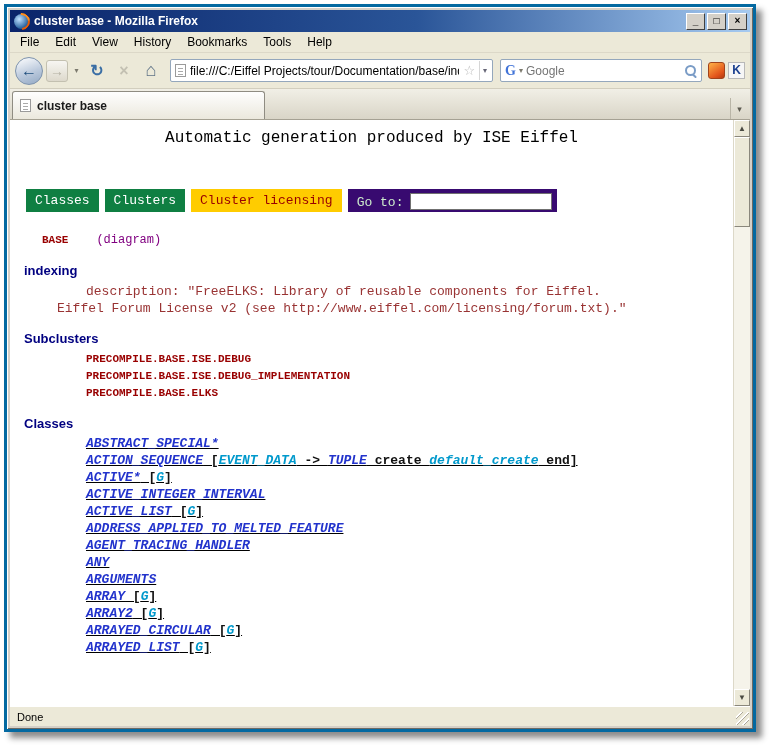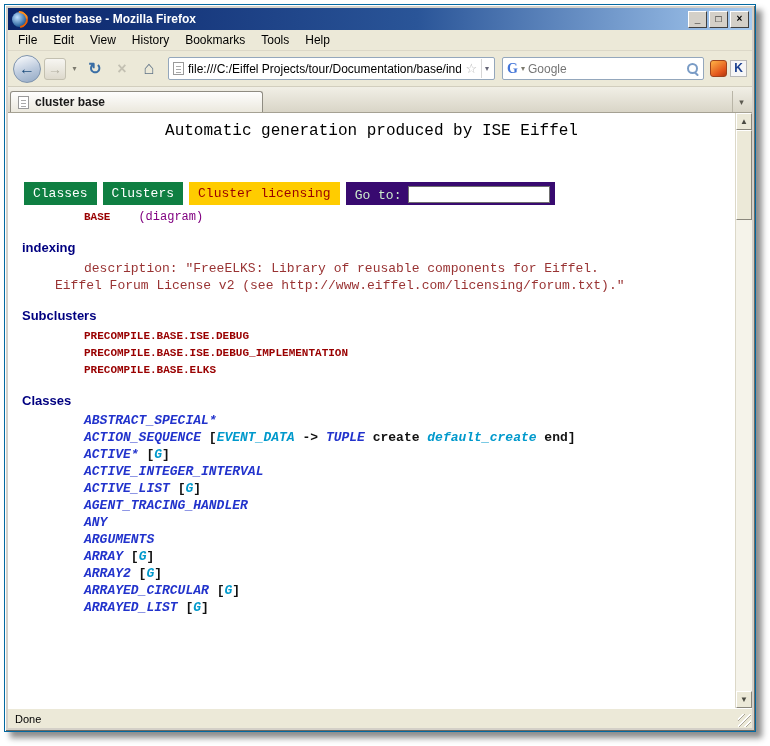--- a/index.html
+++ b/index.html
@@ -1,21 +1,21 @@
 <!DOCTYPE html>
 <html><head>
 <meta charset="utf-8">
 <style>
   * { margin:0; padding:0; box-sizing:border-box; }
   html,body { width:770px; height:746px; background:#ffffff; overflow:hidden;
               font-family:"Liberation Sans", sans-serif; }
 
   
   .window { position:absolute; left:4px; top:4px; width:752px; height:728px;
-            background:#d4d0c8; border:1px solid #0369a1; padding:3px;
+            background:#d4d0c8; border:3px solid #0369a1; padding:3px;
             box-shadow: inset 1px 1px 0 #ffffff, inset -1px -1px 0 #6d6a63,
                         6px 6px 6px rgba(0,0,0,0.45);
             display:flex; flex-direction:column; }
 
   .titlebar { flex:0 0 22px; background:linear-gradient(to right,#0a246a,#2a5598 55%,#a6caf0);
               display:flex; align-items:center; gap:5px; padding:0 3px 0 4px; }
   .ff-logo { width:15px; height:15px; border-radius:50%; flex:0 0 15px; position:relative;
              background:radial-gradient(circle at 35% 35%, #bfe0ff, #2b65a0 65%, #173f6e); }
   .ff-logo::after { content:""; position:absolute; inset:-1px; border-radius:50%;
              border:2px solid transparent; border-top-color:#ff8c1a; border-right-color:#e85d04;
@@ -70,21 +70,21 @@
                  border:2px solid #7a9cc6; border-radius:50%; }
   .magnifier::after { content:""; position:absolute; right:0; bottom:0; width:5px; height:2px;
                  background:#7a9cc6; transform:rotate(45deg); border-radius:1px; }
   .ext-red { width:17px; height:17px; border-radius:3px; margin-left:3px;
              background:linear-gradient(145deg,#ffb347,#e2541b 70%,#b23a10); border:1px solid #a0431c; }
   .ext-k { width:17px; height:17px; background:#f6f6f6; border:1px solid #b8b8b8;
            color:#1a3f8f; font-weight:bold; font-size:12px; text-align:center; line-height:15px; }
 
   .tabbar { flex:0 0 26px; background:linear-gradient(#f1efe6,#d9d5c7);
             border-bottom:1px solid #a5a193; display:flex; align-items:flex-end; padding:2px 2px 0 2px; }
-  .tab { width:253px; height:21px; background:linear-gradient(#fefefe,#ebe8dd);
+  .tab { width:253px; height:28px; background:linear-gradient(#fefefe,#ebe8dd);
          border:1px solid #8f8c82; border-bottom:none; border-radius:3px 3px 0 0;
          display:flex; align-items:center; gap:6px; padding:0 7px; font-size:12px; }
   .tab .tlabel { font-weight:bold; color:#1a1a1a; white-space:nowrap; overflow:hidden; }
   .tabstrip-rest { flex:1; height:23px; }
   .alltabs { width:18px; height:21px; display:flex; align-items:center; justify-content:center;
              color:#5c5a50; font-size:9px; border-left:1px solid #b9b5a7; }
 
   
   .contentwrap { flex:1; min-height:0; display:flex; background:#fff; }
   .page { flex:1; min-width:0; overflow:hidden; background:#fff;
@@ -98,34 +98,34 @@
   .navbtn-green { background:#0f7f42; color:#ffffff; padding:4px 9px; }
   .navbtn-gold  { background:#ffcc00; color:#990000; padding:4px 9px; }
   .goto-box { background:#380a70; display:flex; align-items:flex-end; gap:7px; padding:2px 5px 2px 9px; }
   .goto-label { color:#cdeccd; }
   .goto-input { width:142px; height:17px; border:1px solid #707070; background:#fff;
                 font-family:"Liberation Mono",monospace; font-size:12px; padding:0 2px; }
 
   .sec-heading { font-family:"Liberation Sans", sans-serif; font-weight:bold;
                  font-size:13px; color:#000080; margin-left:14px; }
   .h-library { margin-top:23px; }
-  .library-line { margin-top:2px; padding-left:76px; }
+  .library-line { margin-top:18px; padding-left:32px; }
   .lib-name { font-size:11px; font-weight:bold; color:#990000; }
   .diagram-link { font-size:12px; color:#800080; margin-left:28px; text-decoration:none; }
   .h-indexing { margin-top:15px; }
   .desc-line { color:#993333; font-size:13px; line-height:17px; white-space:nowrap; }
   .desc-1 { margin-top:5px; padding-left:76px; }
   .desc-2 { padding-left:47px; }
   .h-subclusters { margin-top:14px; }
   .subclusters-list { margin-top:5px; }
   .subcluster-row { padding-left:76px; line-height:17px; font-size:11px; font-weight:bold;
                     color:#990000; white-space:nowrap; }
   .h-classes { margin-top:14px; }
   .classes-list { margin-top:4px; }
-  .class-row { padding-left:76px; line-height:17px; font-size:13px; white-space:nowrap; }
+  .class-row { padding-left:76px; line-height:17px; font-size:13px; white-space:nowrap;text-decoration:underline; }
   .seg-link    { color:#2233cc; font-style:italic; font-weight:bold; }
   .seg-generic { color:#0099cc; font-style:italic; font-weight:bold; }
   .seg-keyword { color:#111111; font-weight:bold; }
   .seg-plain   { color:#111111; font-weight:bold; }
 
   
   .vscroll { flex:0 0 17px; background:#f5f3ea; border-left:1px solid #dcd8c8;
              display:flex; flex-direction:column; }
   .sbtn { flex:0 0 17px; background:#ece9d8; border:1px solid;
           border-color:#ffffff #8a877c #8a877c #ffffff; font-size:8px; color:#4a4a42;
@@ -232,20 +232,21 @@
           <div class="subcluster-row">PRECOMPILE.BASE.ELKS</div>
         </div>
 
       <div class="sec-heading h-classes">Classes</div>
       <div class="classes-list">
           <div class="class-row"><span class="seg-link">ABSTRACT_SPECIAL*</span></div>
           <div class="class-row"><span class="seg-link">ACTION_SEQUENCE</span><span class="seg-plain"> [</span><span class="seg-generic">EVENT_DATA</span><span class="seg-plain"> -&gt; </span><span class="seg-link">TUPLE</span><span class="seg-keyword"> create </span><span class="seg-generic">default_create</span><span class="seg-keyword"> end</span><span class="seg-plain">]</span></div>
           <div class="class-row"><span class="seg-link">ACTIVE*</span><span class="seg-plain"> [</span><span class="seg-generic">G</span><span class="seg-plain">]</span></div>
           <div class="class-row"><span class="seg-link">ACTIVE_INTEGER_INTERVAL</span></div>
           <div class="class-row"><span class="seg-link">ACTIVE_LIST</span><span class="seg-plain"> [</span><span class="seg-generic">G</span><span class="seg-plain">]</span></div>
+          <div class="class-row"><span class="seg-link">ADDRESS_APPLIED_TO_MELTED_FEATURE</span></div>
           <div class="class-row"><span class="seg-link">AGENT_TRACING_HANDLER</span></div>
           <div class="class-row"><span class="seg-link">ANY</span></div>
           <div class="class-row"><span class="seg-link">ARGUMENTS</span></div>
           <div class="class-row"><span class="seg-link">ARRAY</span><span class="seg-plain"> [</span><span class="seg-generic">G</span><span class="seg-plain">]</span></div>
           <div class="class-row"><span class="seg-link">ARRAY2</span><span class="seg-plain"> [</span><span class="seg-generic">G</span><span class="seg-plain">]</span></div>
           <div class="class-row"><span class="seg-link">ARRAYED_CIRCULAR</span><span class="seg-plain"> [</span><span class="seg-generic">G</span><span class="seg-plain">]</span></div>
           <div class="class-row"><span class="seg-link">ARRAYED_LIST</span><span class="seg-plain"> [</span><span class="seg-generic">G</span><span class="seg-plain">]</span></div>
         </div>
 
     </div>

